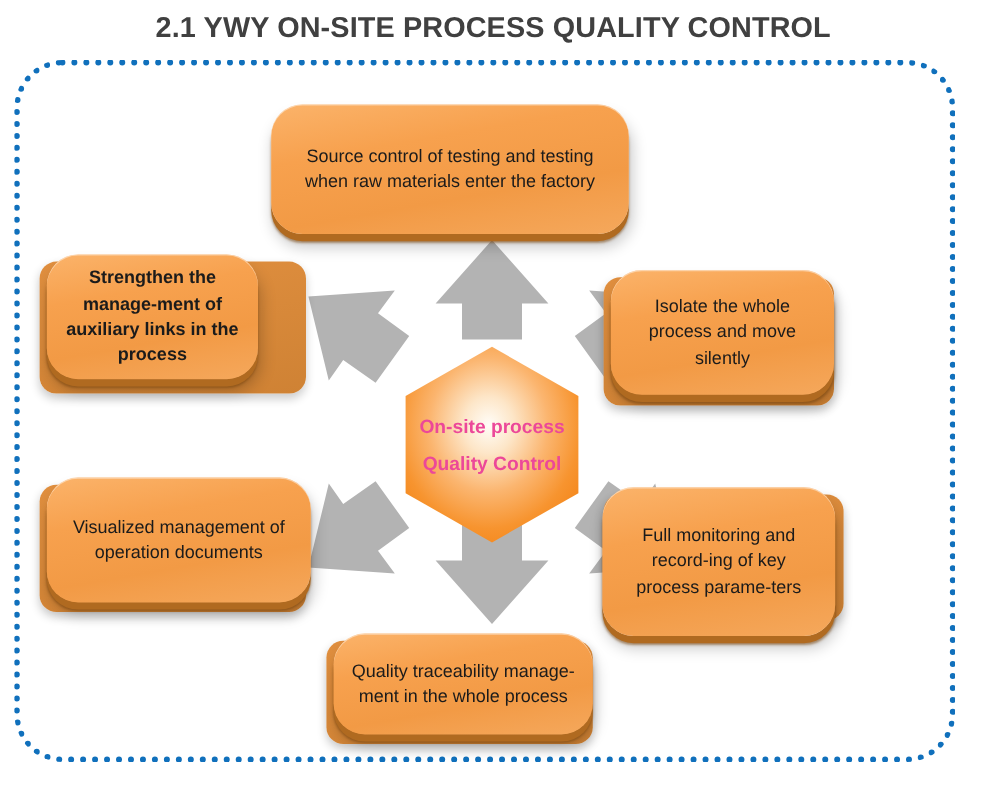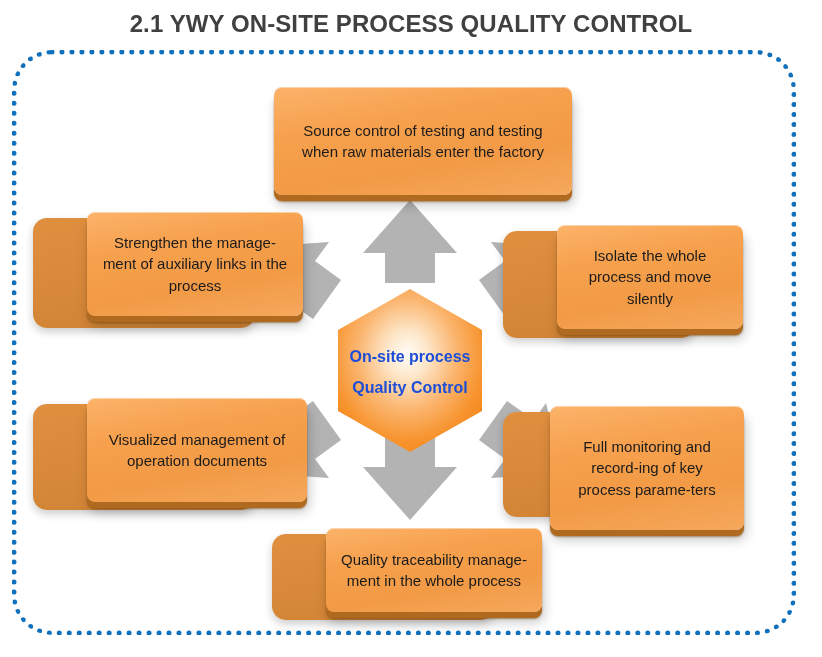--- a/index.html
+++ b/index.html
@@ -43,52 +43,51 @@
     border: 5px dotted #1070BC;
     border-radius: 40px;
     box-sizing: border-box;
     pointer-events: none;
   }
 
   
   .node-box {
     position: absolute;
     box-sizing: border-box;
-    border-radius: 8px;
+    border-radius: 26px;
     background: linear-gradient(170deg, #fbb36a 0%, #f7a14e 32%, #f29a45 66%, #f5a85c 100%);
     box-shadow:
        0 6px 0 0 #b06a20,
        0 7px 2px 0 rgba(120,70,15,0.55),
        2px 10px 12px rgba(0,0,0,0.22),
        inset 0 1px 0 rgba(255,255,255,0.45);
     display: flex;
     align-items: center;
     justify-content: flex-end;
     text-align: center;
     color: #1b1b1b;
     font-size: 15px;
     line-height: 1.42;
     padding: 6px 14px;
     font-family: "Liberation Sans", sans-serif;
-    margin-left: 48px;
   }
   .node-box .box-text { display: block; width: 100%; }
 
   
   .slab {
     position: absolute;
     border-radius: 14px;
     background: linear-gradient(170deg, #e08f3f 0%, #cf8234 100%);
     box-shadow: 0 4px 8px rgba(0,0,0,0.20);
   }
 
   #box-top      { left: 226px; top: 87px;  width: 298px; height: 108px; }
 
   #slab-left-upper { left: 33px; top: 218px; width: 222px; height: 110px; }
-  #box-left-upper  { left: 39px; top: 212px; width: 216px; height: 104px; }
+  #box-left-upper  { left: 39px; top: 212px; width: 176px; height: 104px; font-weight: bold; }
 
   #slab-left-lower { left: 33px; top: 404px; width: 222px; height: 106px; }
   #box-left-lower  { left: 39px; top: 398px; width: 220px; height: 104px; }
 
   #slab-right-upper { left: 503px; top: 231px; width: 192px; height: 107px; }
   #box-right-upper  { left: 509px; top: 225px; width: 186px; height: 104px; }
 
   #slab-right-lower { left: 503px; top: 412px; width: 200px; height: 105px; }
   #box-right-lower  { left: 502px; top: 406px; width: 194px; height: 124px; }
 
@@ -103,21 +102,21 @@
     width: 330px;
     height: 330px;
   }
   #hub svg { display: block; }
 
   .hex-label {
     position: absolute;
     left: 245px;
     width: 330px;
     text-align: center;
-    color: #1d4ed8;
+    color: #ec4899;
     font-weight: bold;
     font-size: 16px;
     font-family: "Liberation Sans", sans-serif;
     pointer-events: none;
   }
   #hex-line-1 { top: 348px; }
   #hex-line-2 { top: 379px; }
 </style>
 </head>
 <body>

